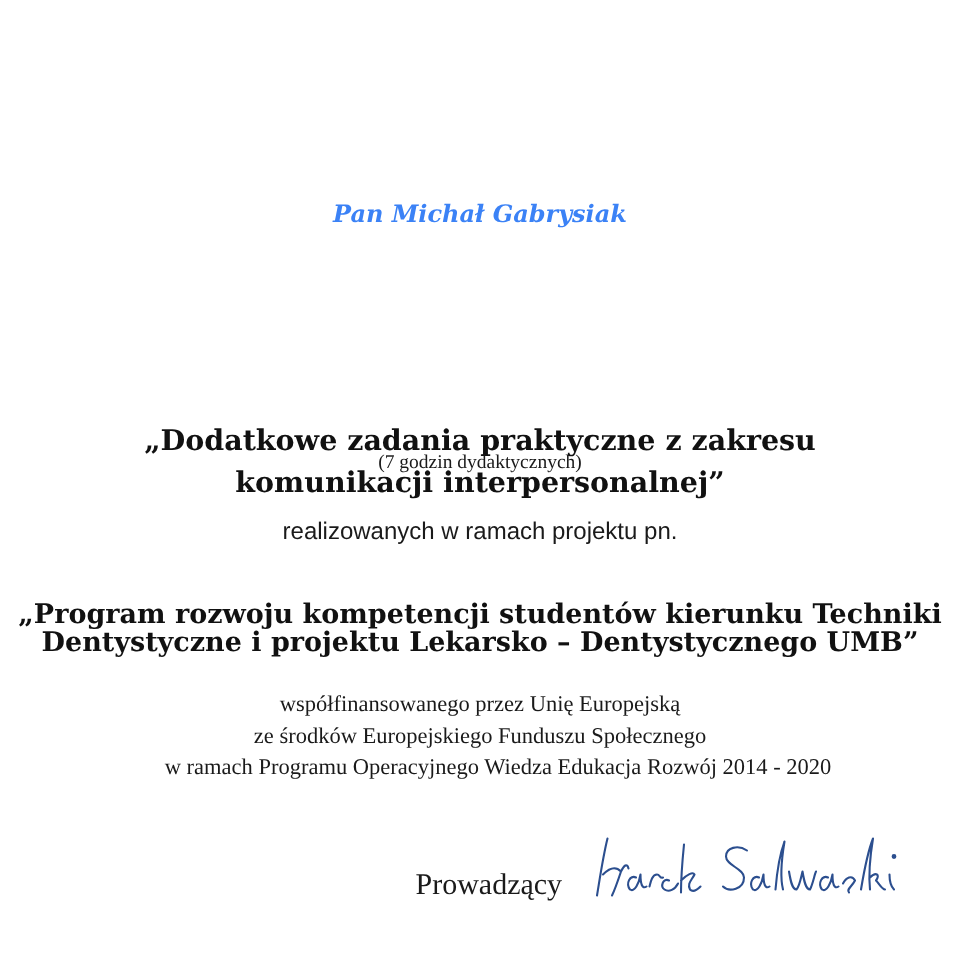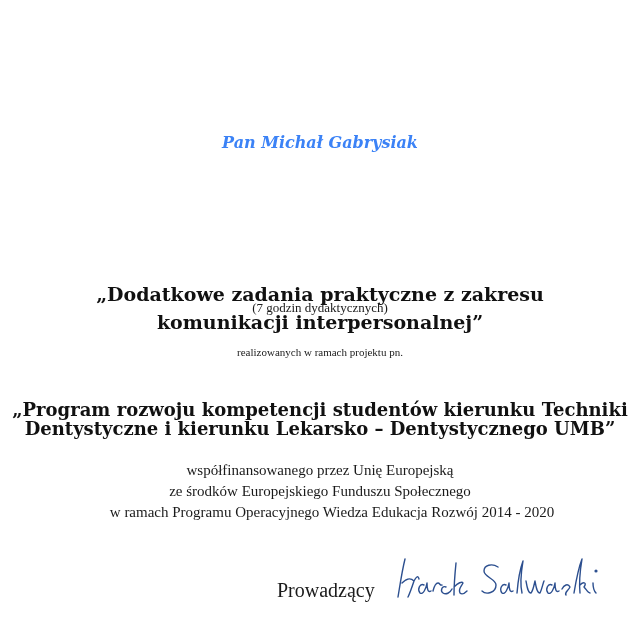--- a/index.html
+++ b/index.html
@@ -63,22 +63,22 @@
     }
     .workshop2 { top: 272px; }
     .hours {
       top: 300px;
       font-family: "Liberation Serif", serif;
       font-size: 13px;
       color: #1a1a1a;
     }
     .realized {
       top: 346px;
-      font-family: Liberation Serif, serif;
-      font-size: 11px;
+      font-family: Liberation Sans, sans-serif;
+      font-size: 16px;
       color: #1a1a1a;
     }
     .program {
       font-family: "DejaVu Serif", serif;
       font-weight: bold;
       font-size: 18px;
       color: #111;
     }
     .program1 { top: 399px; }
     .program2 { top: 418px; }
@@ -116,21 +116,21 @@
 
 
   <div class="line workshop">„Dodatkowe zadania praktyczne z zakresu</div>
   <div class="line workshop workshop2">komunikacji interpersonalnej”</div>
 
   <div class="line hours">(7 godzin dydaktycznych)</div>
 
   <div class="line realized">realizowanych w ramach projektu pn.</div>
 
   <div class="line program program1">„Program rozwoju kompetencji studentów kierunku Techniki</div>
-  <div class="line program program2">Dentystyczne i kierunku Lekarsko – Dentystycznego UMB”</div>
+  <div class="line program program2">Dentystyczne i projektu Lekarsko – Dentystycznego UMB”</div>
 
   <div class="line funding funding2">ze środków Europejskiego Funduszu Społecznego</div>
   <div class="line funding funding1">współfinansowanego przez Unię Europejską</div>
   <div class="line funding funding3">w ramach Programu Operacyjnego Wiedza Edukacja Rozwój 2014 - 2020</div>
 
   <div class="leader-label">Prowadzący</div>
 
   <svg class="signature" viewBox="0 0 215 50" xmlns="http://www.w3.org/2000/svg">
     <g fill="none" stroke="#2c4f8f" stroke-width="1.4" stroke-linecap="round" stroke-linejoin="round">
 

